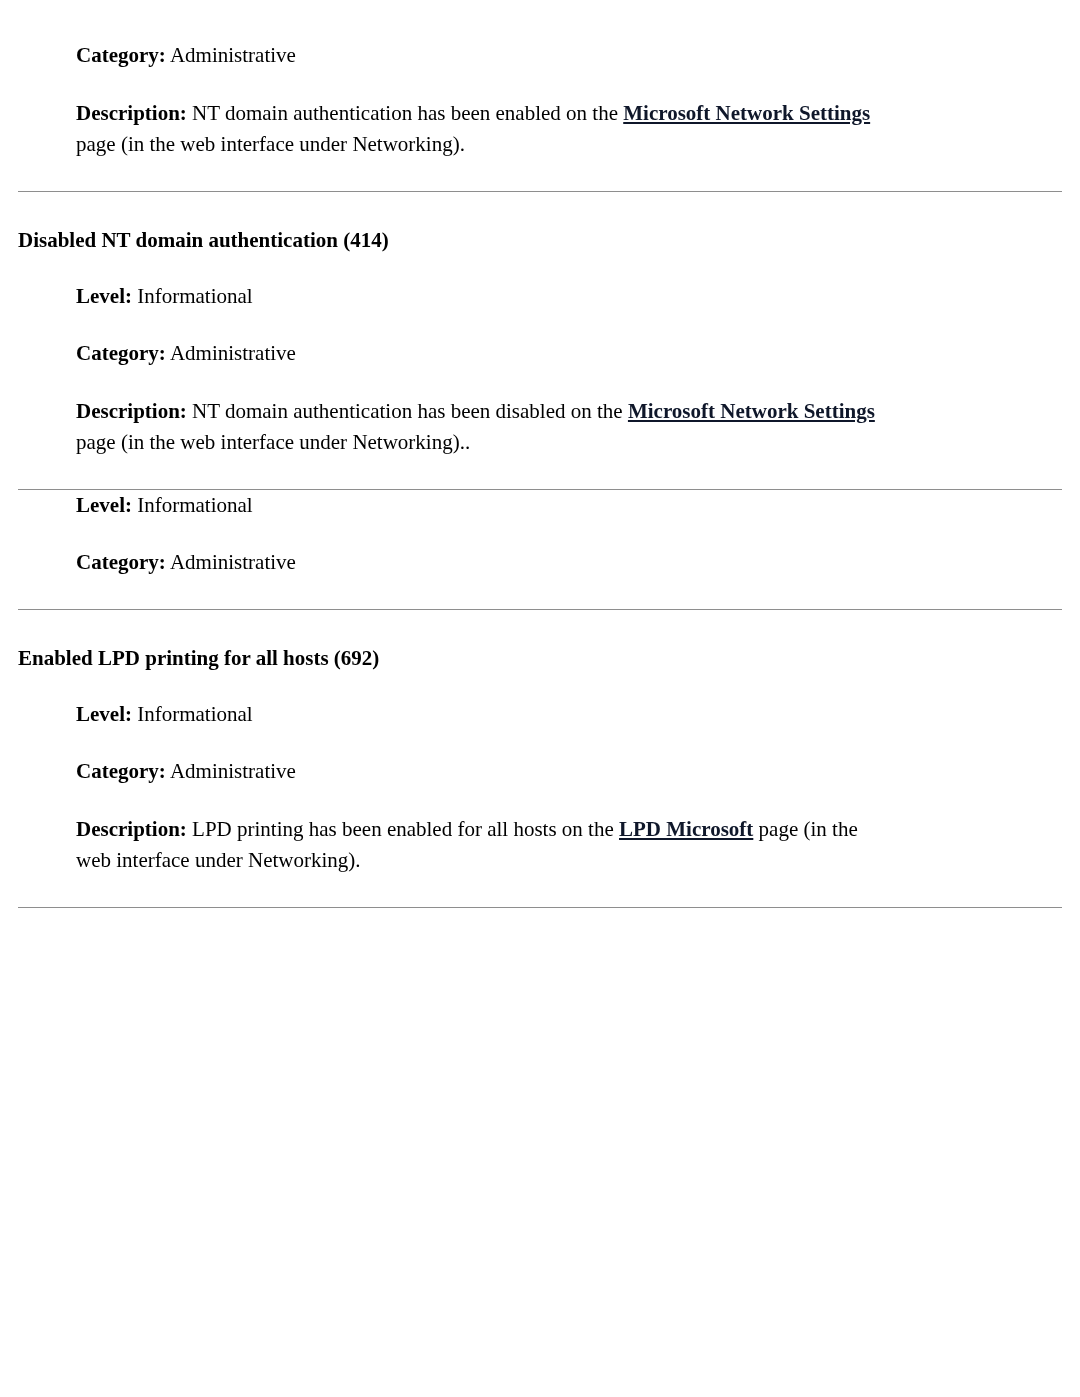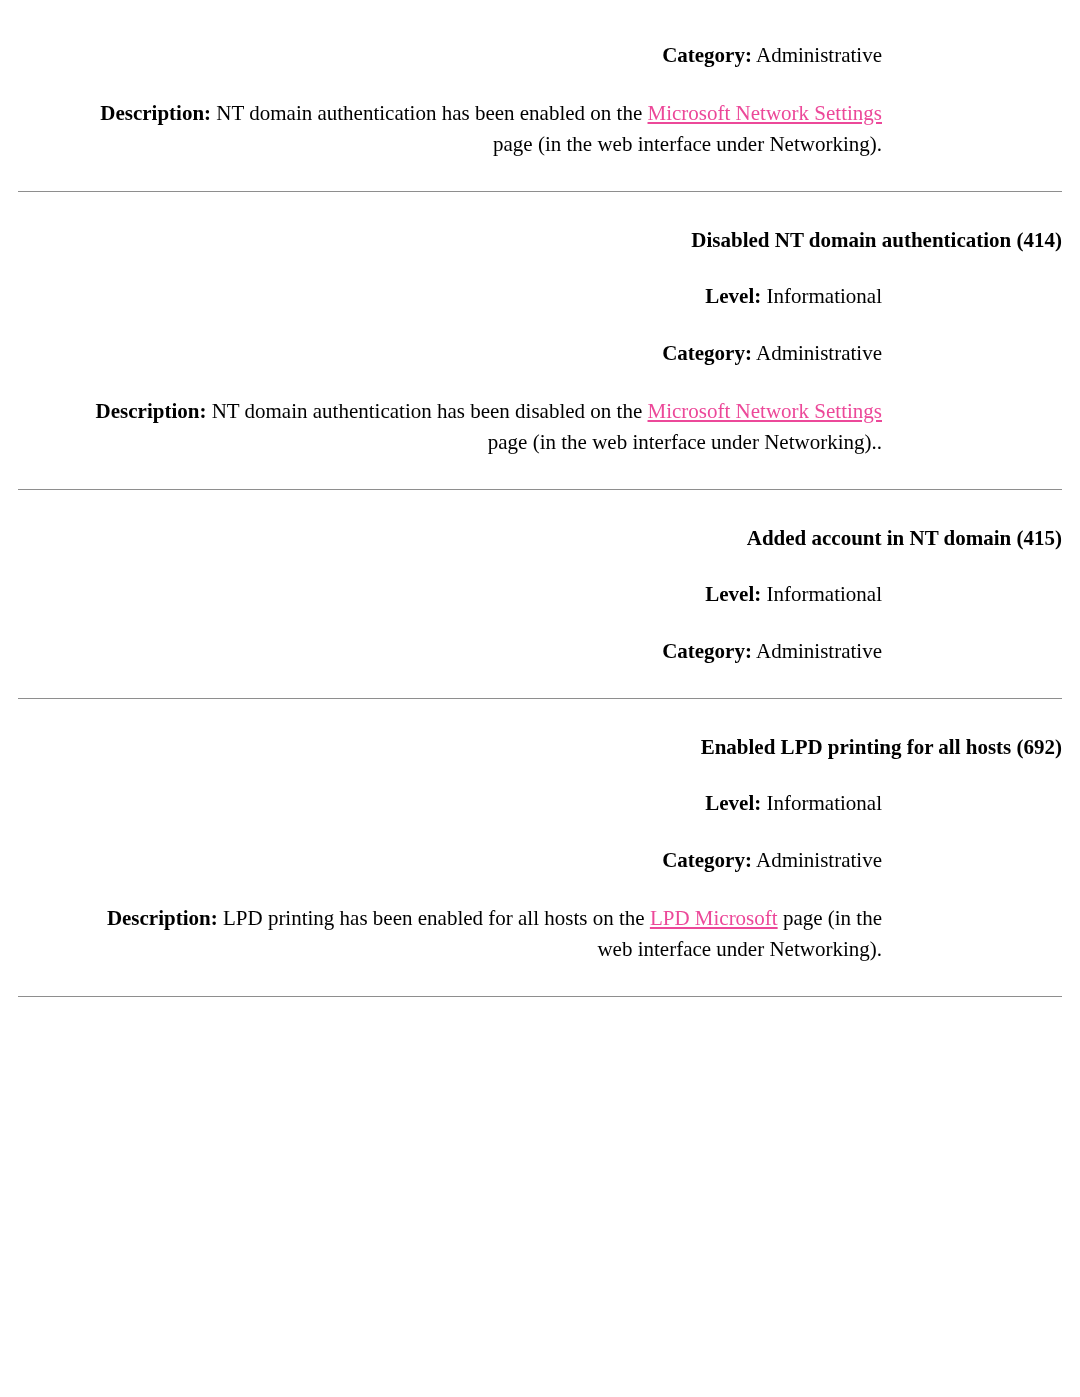--- a/index.html
+++ b/index.html
@@ -7,39 +7,38 @@
       font-size: 21px;
       color: #000;
       background: #fff;
       margin: 0;
       padding: 0 18px;
       width: 1080px;
       box-sizing: border-box;
     }
     .section {
       margin: 0;
-      text-align: right;
     }
     .heading {
       font-weight: bold;
-      margin: 36px 0 28px 8px;
+      margin: 36px 0 28px 0;
     }
     .indent {
       margin-left: 58px;
       margin-right: 180px;
       margin-bottom: 26px;
       line-height: 1.5;
     }
     .label {
       font-weight: bold;
     }
     a.link {
-      color: #ec4899;
+      color: #0f172a;
       text-decoration: underline;
-      font-weight: normal;
+      font-weight: bold;
     }
     .bold {
       font-weight: normal;
     }
     hr.sep {
       border: none;
       border-top: 1.5px solid #8e8e8e;
       margin: 30px 0 0 0;
     }
     .first-block {
@@ -74,21 +73,20 @@
   </div>
   <div class="indent">
     <span class="label">Description:</span>
     <span>NT domain authentication has been disabled on the </span><a href="#" class="link">Microsoft Network Settings</a><span> page (in the web interface under </span><span class="bold">Networking</span><span>)..</span>
   </div>
 </div>
 
 <hr class="sep">
 
 <div class="section">
-  <div class="heading">Added account in NT domain (415)</div>
   <div class="indent">
     <span class="label">Level:</span>
     <span>Informational</span>
   </div>
   <div class="indent">
     <span class="label">Category:</span>
     <span>Administrative</span>
   </div>
 </div>
 

